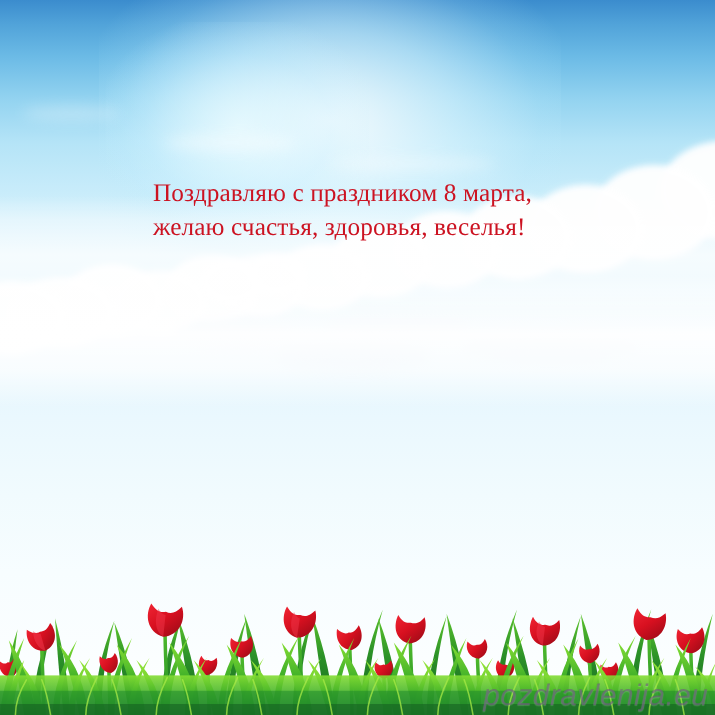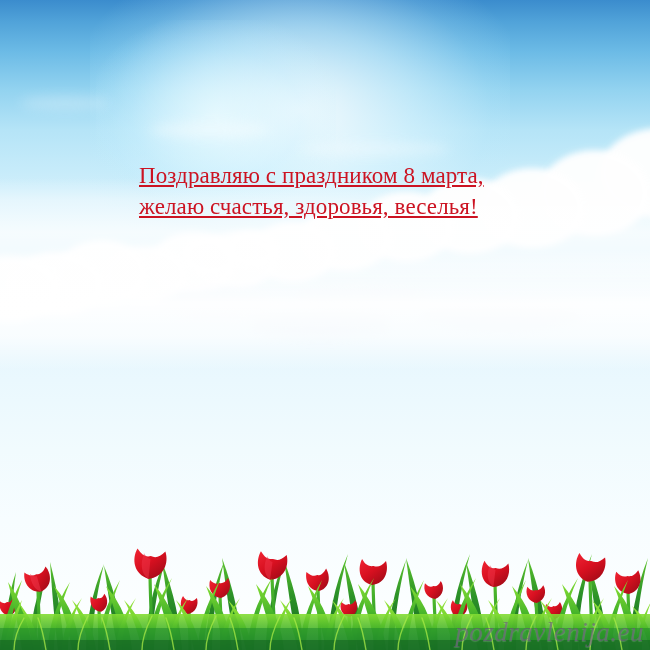--- a/index.html
+++ b/index.html
@@ -102,38 +102,37 @@
     position: absolute;
     left: 139px;
     top: 160px;
     width: 380px;
     color: #cc1322;
     font-size: 23px;
     line-height: 31px;
     font-family: "Liberation Serif", serif;
     letter-spacing: 0.1px;
     white-space: pre-line;
-    text-decoration: underline;
   }
 
   
   .grass-wrap {
     position: absolute;
     left: 0;
     bottom: 0;
     width: 650px;
     height: 140px;
   }
 
   
   .watermark {
     position: absolute;
     right: 6px;
     bottom: 2px;
-    font-family: Liberation Serif, serif;
+    font-family: Liberation Sans, sans-serif;
     font-style: italic;
     font-size: 27px;
     color: rgba(108,88,124,0.62);
     letter-spacing: 0.5px;
     text-shadow: 0 1px 1px rgba(255,255,255,0.18);
     white-space: nowrap;
   }
 </style>
 </head>
 <body>

